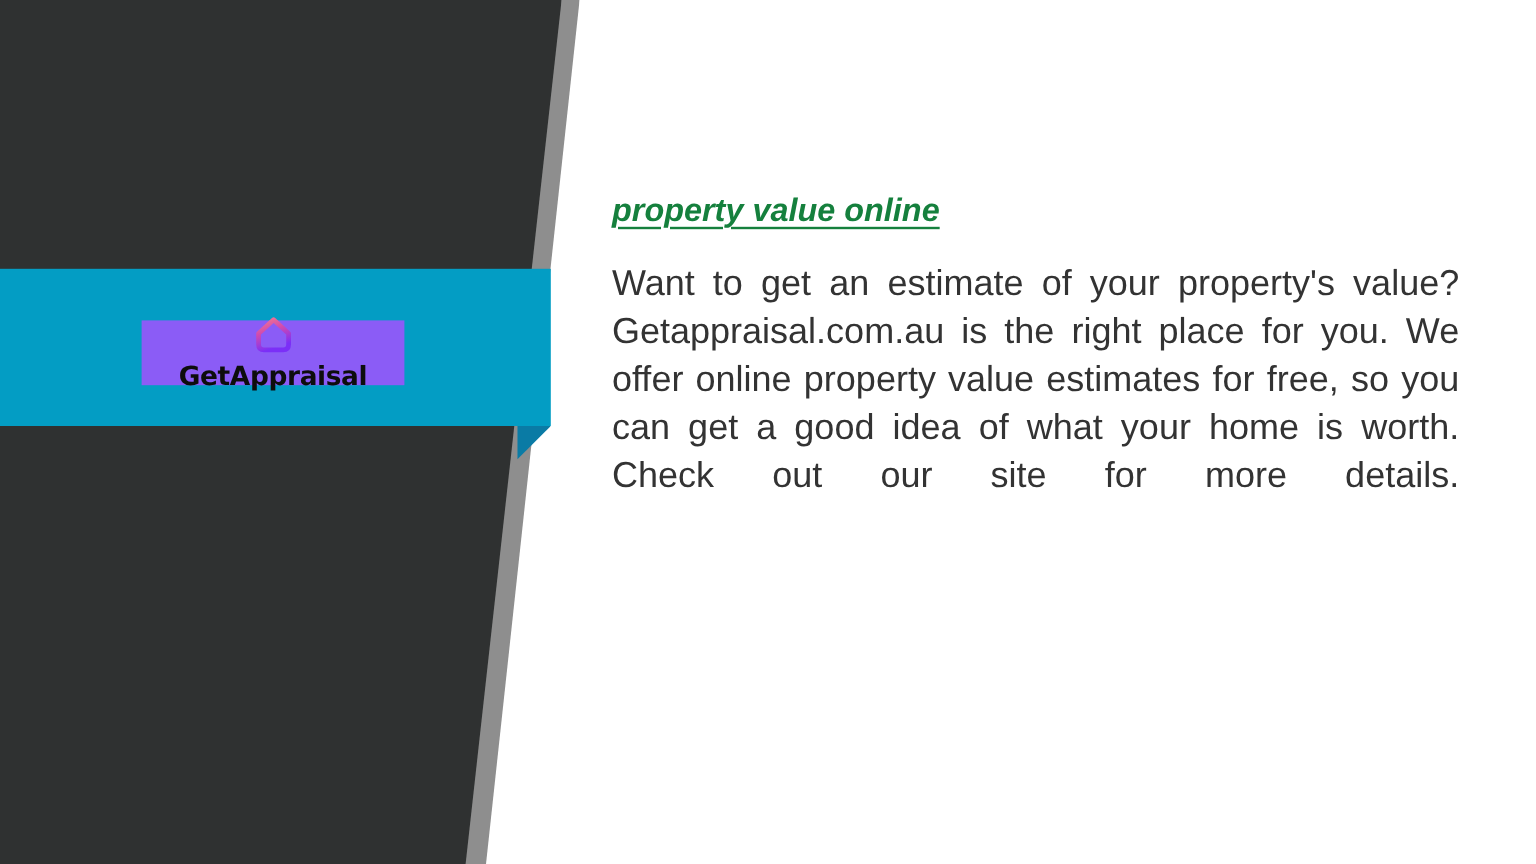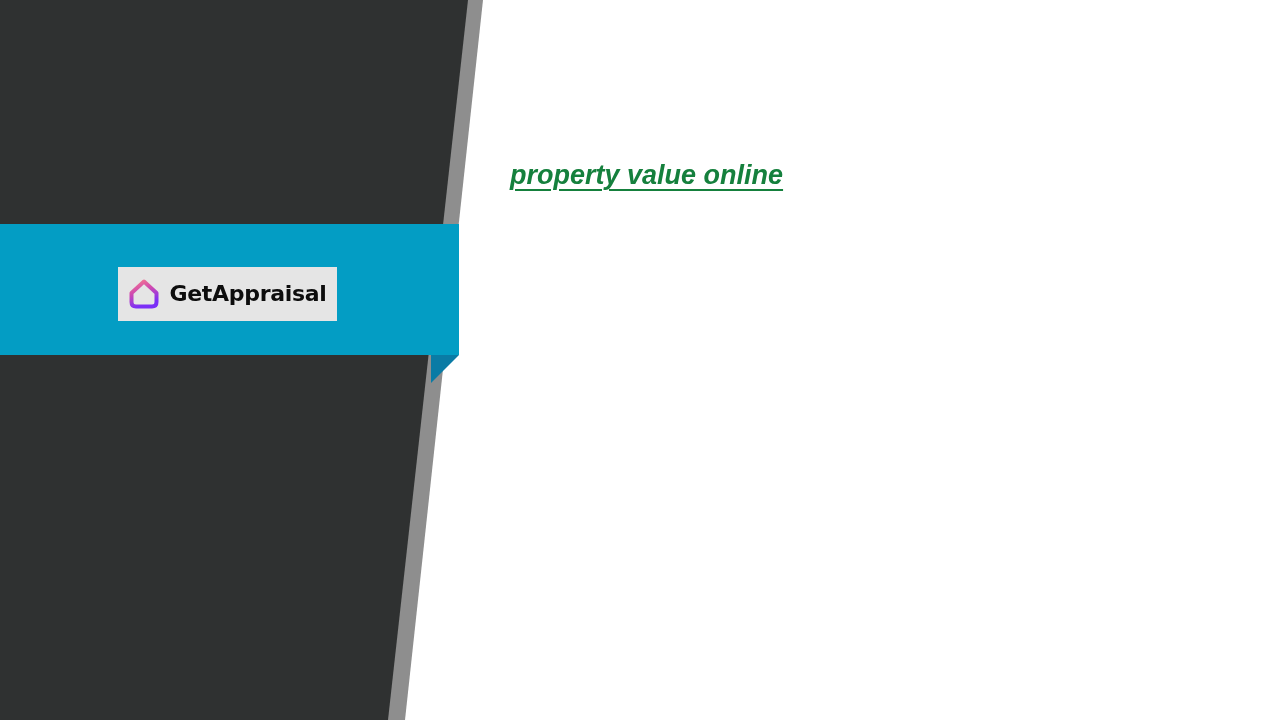--- a/index.html
+++ b/index.html
@@ -75,25 +75,26 @@
     clip-path: polygon(0 0, 28px 0, 0 28px);
   }
 
   
   .logo-plate {
     position: absolute;
     left: 118px;
     top: 267px;
     width: 219px;
     height: 54px;
-    background: #e5e5e5;
+    background: #8b5cf6;
     display: flex;
     align-items: center;
     justify-content: center;
     gap: 9px;
+    flex-direction: column;
   }
   .logo-mark {
     width: 32px;
     height: 32px;
     display: block;
     flex: 0 0 auto;
   }
   .logo-word {
     font-family: "DejaVu Sans", sans-serif;
     font-weight: bold;
@@ -167,15 +168,16 @@
       </defs>
       <path d="M32 7 L57 30 L57 48 Q57 57 48 57 L16 57 Q7 57 7 48 L7 30 Z" fill="none" stroke="url(#houseGrad)" stroke-width="8" stroke-linejoin="round" stroke-linecap="round"></path>
     </svg>
     <span class="logo-word">GetAppraisal</span>
   </div>
 
   <div class="content">
     <div class="headline-row">
       <span class="headline-link">property value online</span>
     </div>
+    <p class="body-copy">Want to get an estimate of your property's value? Getappraisal.com.au is the right place for you. We offer online property value estimates for free, so you can get a good idea of what your home is worth. Check out our site for more details.</p>
   </div>
 
 </div>
 
 </body></html>

